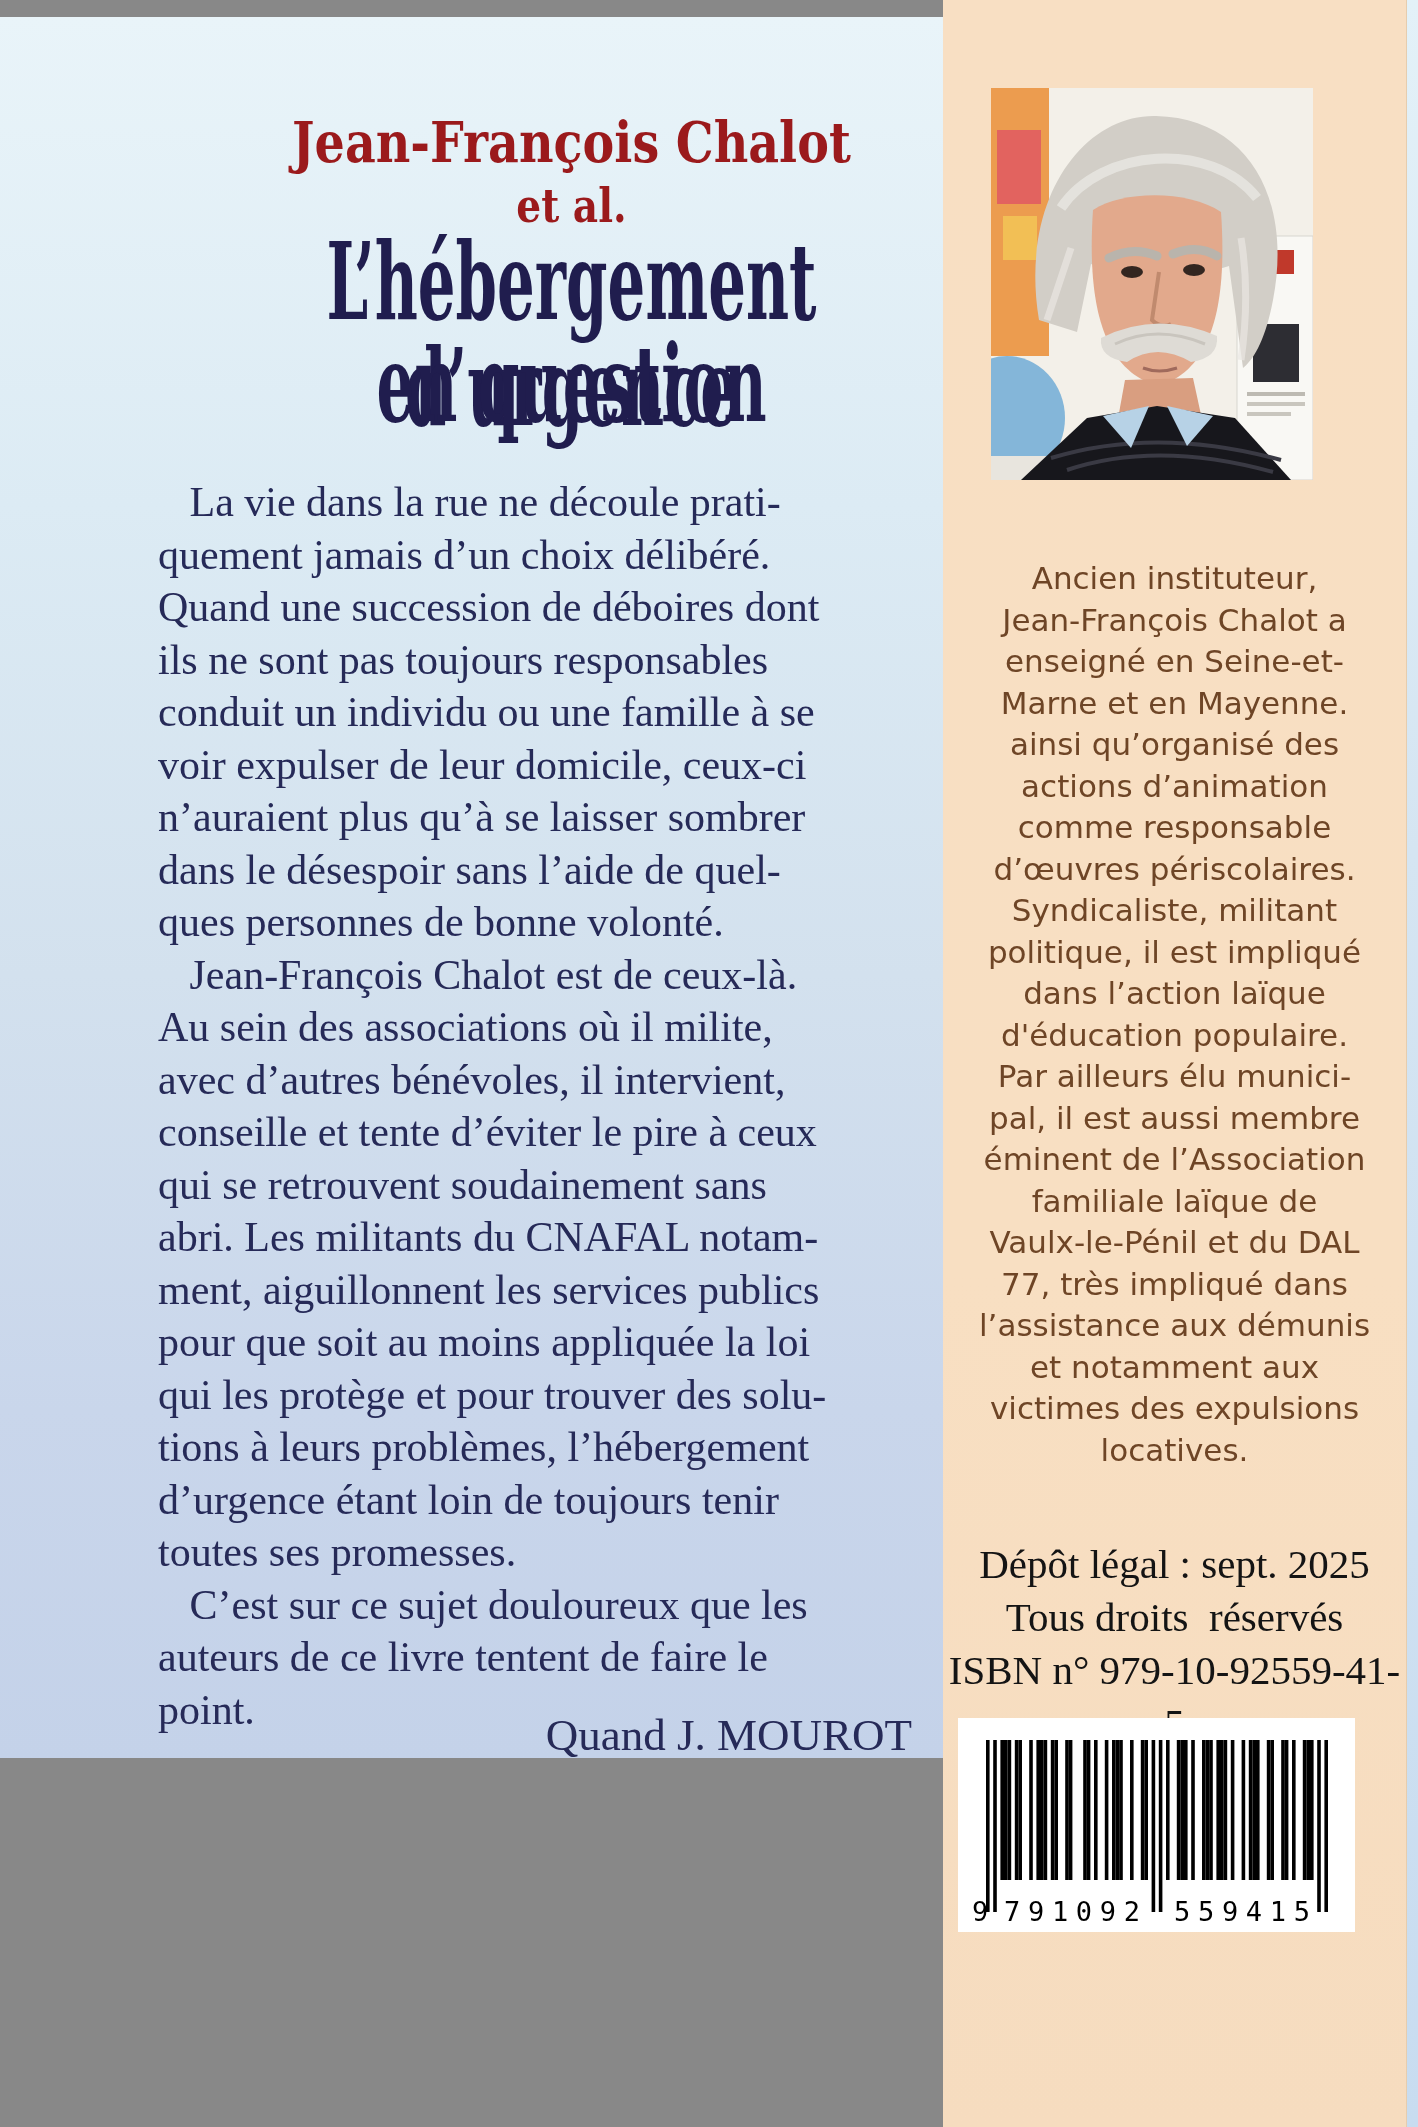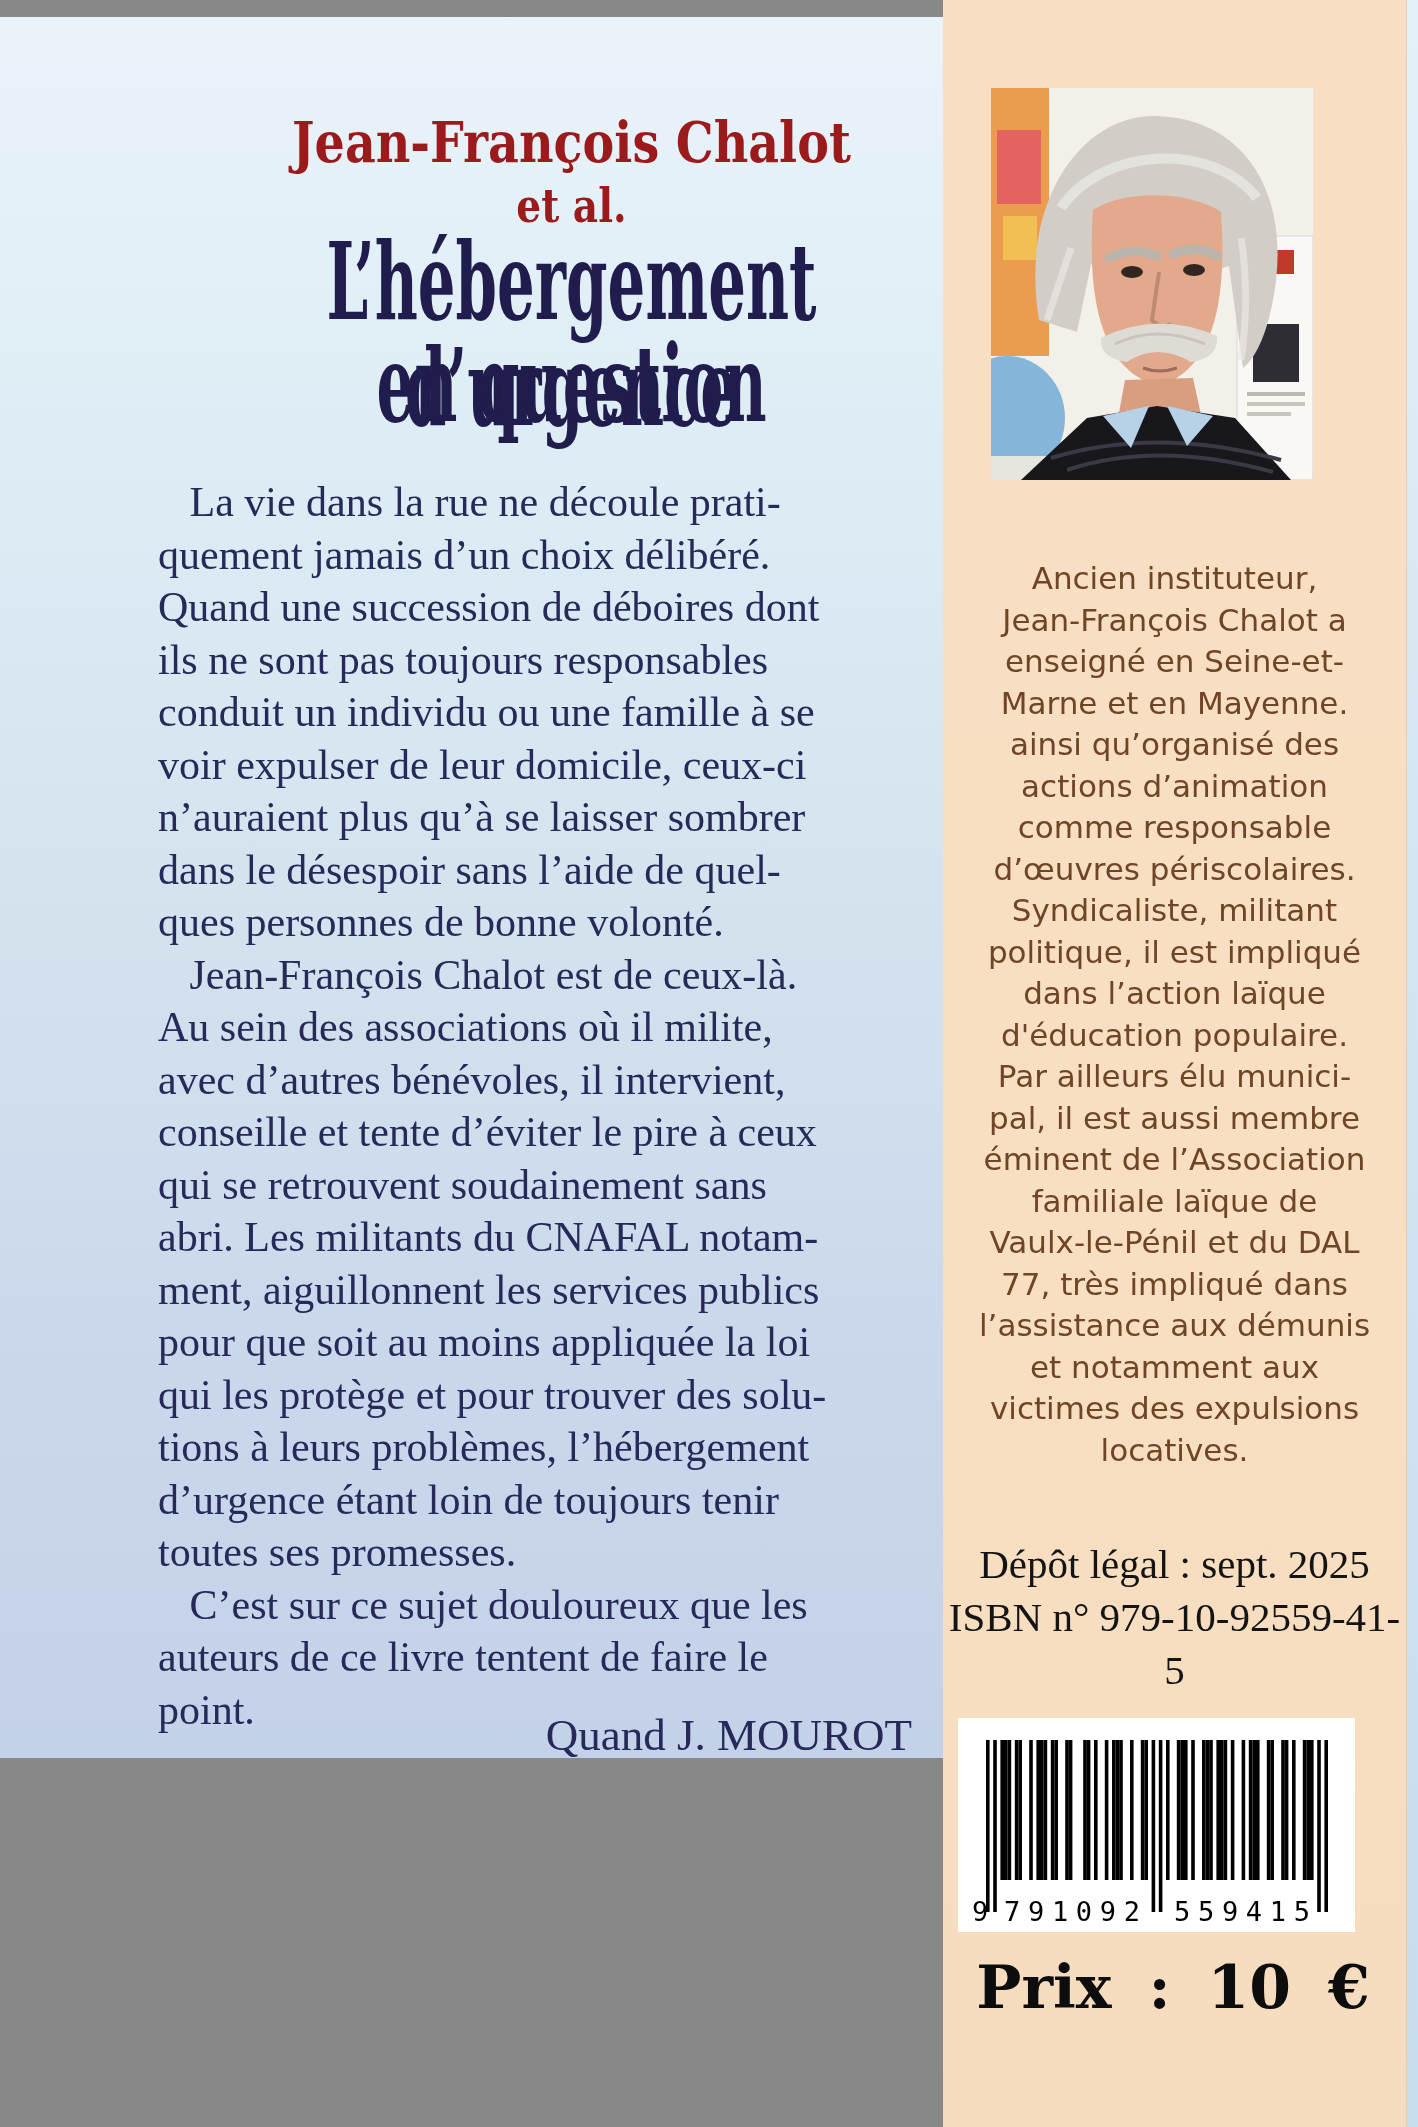--- a/index.html
+++ b/index.html
@@ -192,20 +192,21 @@
 familiale laïque de
 Vaulx-le-Pénil et du DAL
 77, très impliqué dans
 l’assistance aux démunis
 et notamment aux
 victimes des expulsions
 locatives.</div>
 
     <div class="legal">
       <div>Dépôt légal : sept. 2025</div>
+      <div>Tous droits &nbsp;réservés</div>
       <div>ISBN n° 979-10-92559-41-5</div>
     </div>
 
     <div class="barcode-box">
       <svg id="barcode-svg" width="397" height="214" viewBox="0 0 397 214">
         <g id="barcode-bars-group">
             <rect x="28.0" y="22" width="3.6" height="172" fill="#000"></rect>
             <rect x="35.2" y="22" width="3.6" height="172" fill="#000"></rect>
             <rect x="42.4" y="22" width="3.6" height="140" fill="#000"></rect>
             <rect x="46.0" y="22" width="3.6" height="140" fill="#000"></rect>
@@ -258,17 +259,16 @@
             <rect x="352.0" y="22" width="3.6" height="140" fill="#000"></rect>
             <rect x="359.2" y="22" width="3.6" height="172" fill="#000"></rect>
             <rect x="366.4" y="22" width="3.6" height="172" fill="#000"></rect>
           </g>
         <text x="14" y="203" font-family="DejaVu Sans Mono,monospace" font-size="27" fill="#000">9</text>
         <text x="46" y="203" font-family="DejaVu Sans Mono,monospace" font-size="27" fill="#000" textLength="136" lengthAdjust="spacing">791092</text>
         <text x="216" y="203" font-family="DejaVu Sans Mono,monospace" font-size="27" fill="#000" textLength="136" lengthAdjust="spacing">559415</text>
       </svg>
     </div>
 
-    <div class="price">Prix : 10 €</div>
   </div>
 
   <div class="edge-strip"></div>
 </div>
 
 </body></html>

